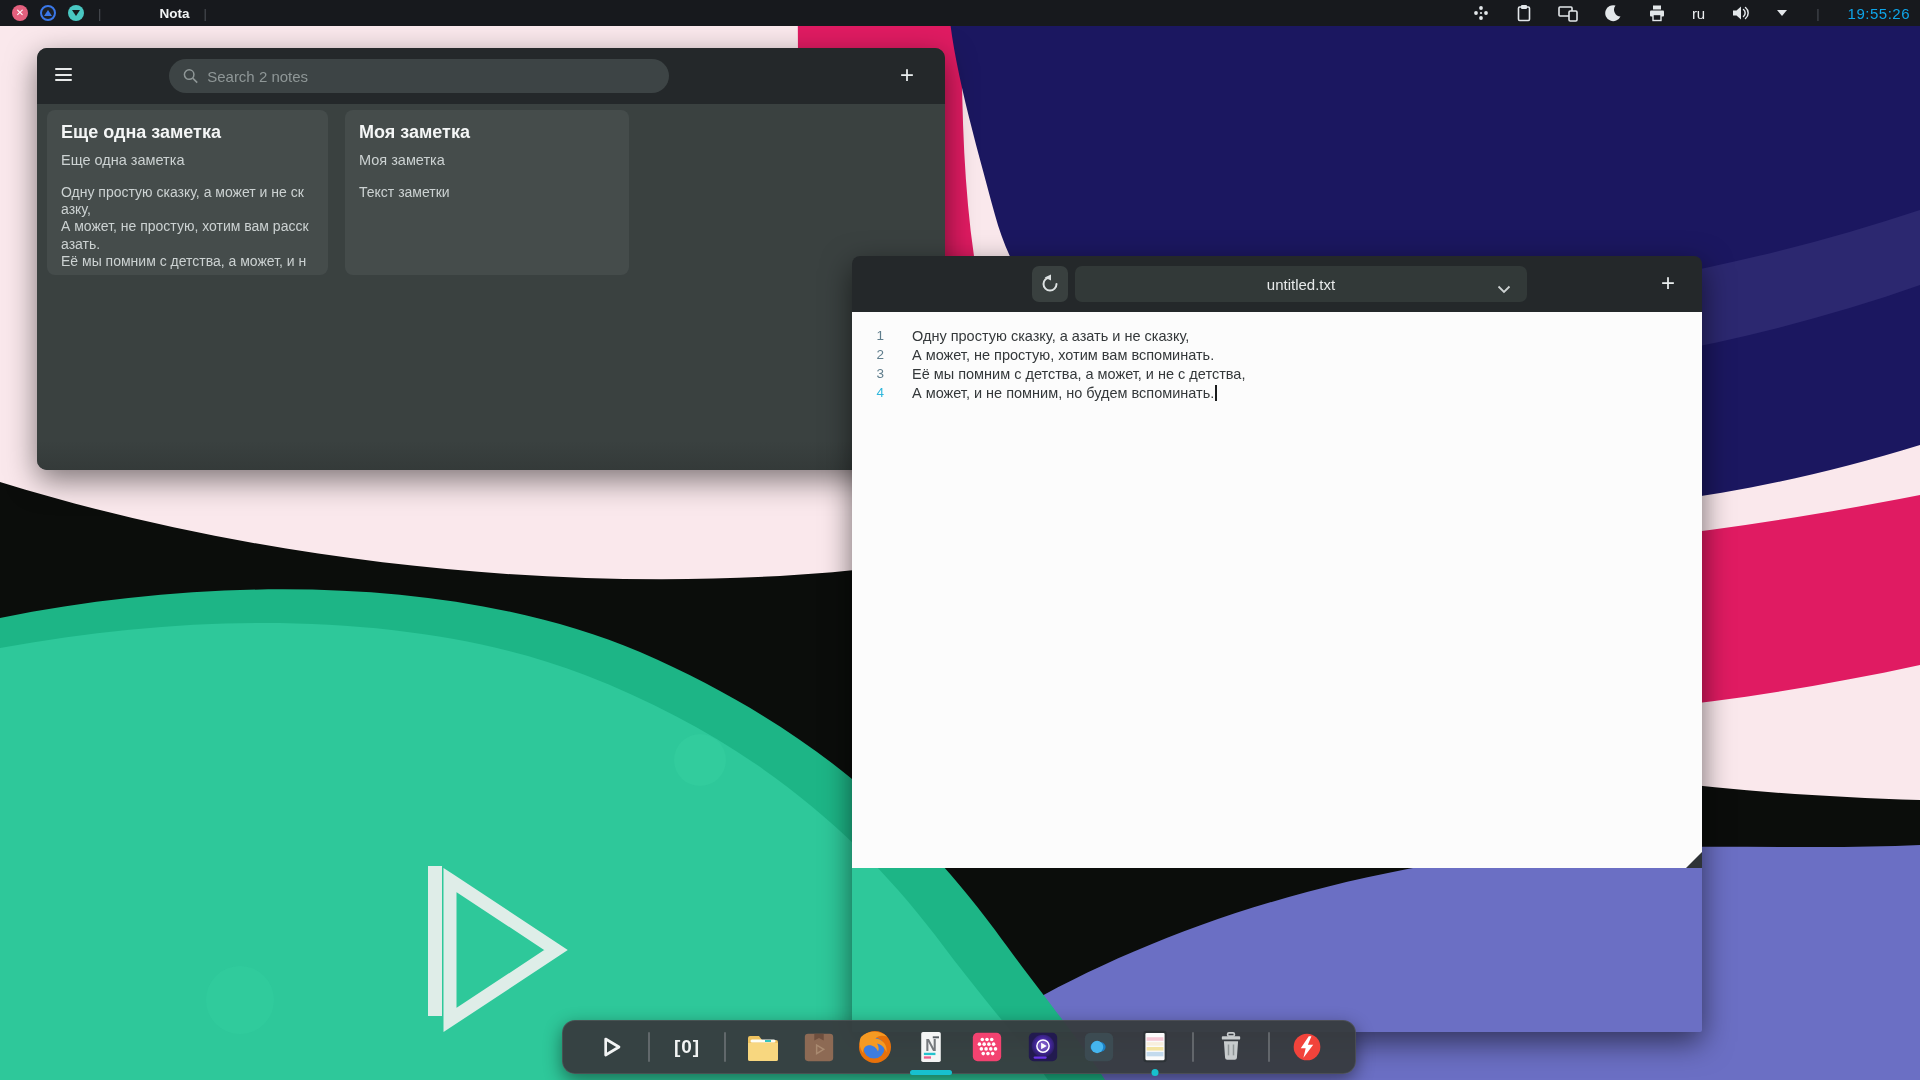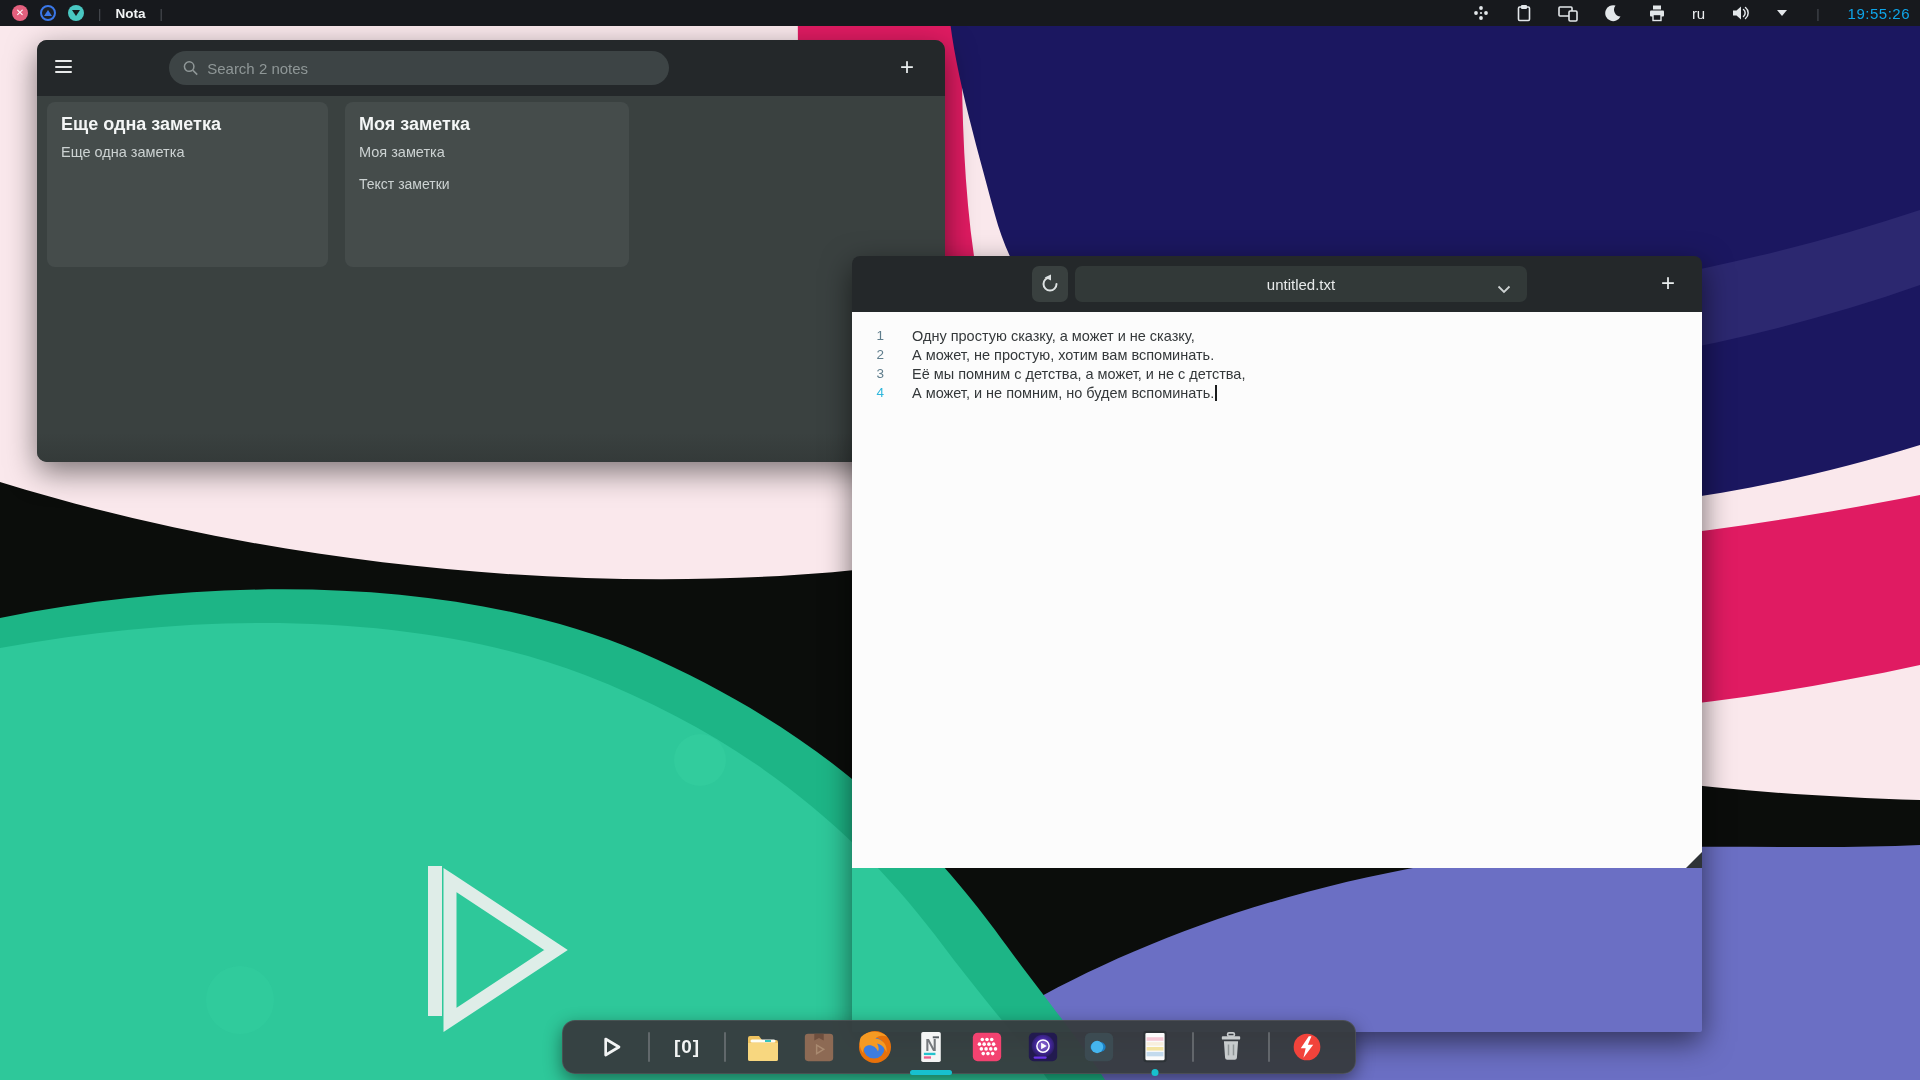--- a/index.html
+++ b/index.html
@@ -18,28 +18,28 @@
   .wbtn { width:16px; height:16px; border-radius:50%; display:flex; align-items:center;
     justify-content:center; cursor:default; }
   .wbtn.close { background:#e4607e; color:#fff; font-size:10px; font-weight:bold; line-height:1; }
   .wbtn.max { background:#1d2024; border:2px solid #3a77e8; }
   .tri-up { width:0; height:0; border-left:4px solid transparent; border-right:4px solid transparent;
     border-bottom:6px solid #3a77e8; }
   .wbtn.min { background:#49c7c2; }
   .tri-down { width:0; height:0; border-left:4px solid transparent; border-right:4px solid transparent;
     border-top:6px solid #17191d; }
   .tb-sep { color:#4a4e54; font-size:13px; padding:0 2px; }
-  .tb-title { font-weight:bold; font-size:13.5px; color:#f2f4f5; }
+  .tb-title { font-weight:bold; font-size:13.5px; color:#f2f4f5;margin-left:44px; }
   .tb-right { margin-left:auto; display:flex; align-items:center; gap:26px; padding-right:10px; }
   .tray-ic { display:flex; align-items:center; justify-content:center; height:20px; }
   .kbd-layout { font-size:15px; color:#eceef0; }
   .clock { font-size:15px; color:#0ea5e9; letter-spacing:.5px; }
 
   
-  .notes-win { position:absolute; left:37px; top:40px; width:908px; height:422px;
+  .notes-win { position:absolute; left:37px; top:48px; width:908px; height:422px;
     border-radius:10px; overflow:hidden; background:#3a4140; z-index:10;
     box-shadow:0 10px 30px rgba(0,0,0,.5); }
   .notes-head { height:56px; background:#24282a; display:flex; align-items:center; position:relative; }
   .hamburger { position:absolute; left:18px; top:20px; width:17px; cursor:pointer; }
   .hamburger div { height:2px; background:#e8eaea; margin-bottom:3.5px; border-radius:1px; }
   .search-box { position:absolute; left:132px; top:11px; width:500px; height:34px;
     background:#3d4445; border-radius:17px; display:flex; align-items:center; padding:0 14px; }
   .search-box input { background:transparent; border:none; outline:none; color:#cfd5d5;
     font-size:15px; margin-left:9px; width:100%; font-family:inherit; }
   .search-box input::placeholder { color:#8f9797; }
@@ -189,20 +189,25 @@
         <line x1="10.5" y1="10.5" x2="15" y2="15" stroke="#8f9797" stroke-width="1.6"></line>
       </svg>
       <input type="text" placeholder="Search 2 notes" style="">
     </div>
     <div class="plus-btn">+</div>
   </div>
   <div class="notes-body">
     <div class="note-card c0">
       <div class="note-title">Еще одна заметка</div>
       <div class="note-sub">Еще одна заметка</div>
+      <div class="note-text">Одну простую сказку, а может и не ск
+азку,
+А может, не простую, хотим вам расск
+азать.
+Её мы помним с детства, а может, и н</div>
     </div>
     <div class="note-card c1">
       <div class="note-title">Моя заметка</div>
       <div class="note-sub">Моя заметка</div>
       <div class="note-text">Текст заметки</div>
     </div>
   </div>
 </div>
 
 <div class="editor-win">
@@ -219,21 +224,21 @@
         <svg width="14" height="9" viewBox="0 0 14 9">
               <path d="M1.5 1.5 L7 7 L12.5 1.5" fill="none" stroke="#cdd2d2" stroke-width="1.8"></path>
             </svg>
       </span>
     </div>
     <div class="plus-btn editor-plus">+</div>
   </div>
   <div class="editor-body">
     <div class="eline">
       <span class="ln">1</span>
-      <span class="lt">Одну простую сказку, а может и не сказку,</span>
+      <span class="lt">Одну простую сказку, а азать и не сказку,</span>
     </div>
     <div class="eline">
       <span class="ln">2</span>
       <span class="lt">А может, не простую, хотим вам вспоминать.</span>
     </div>
     <div class="eline">
       <span class="ln">3</span>
       <span class="lt">Её мы помним с детства, а может, и не с детства,</span>
     </div>
     <div class="eline active">

